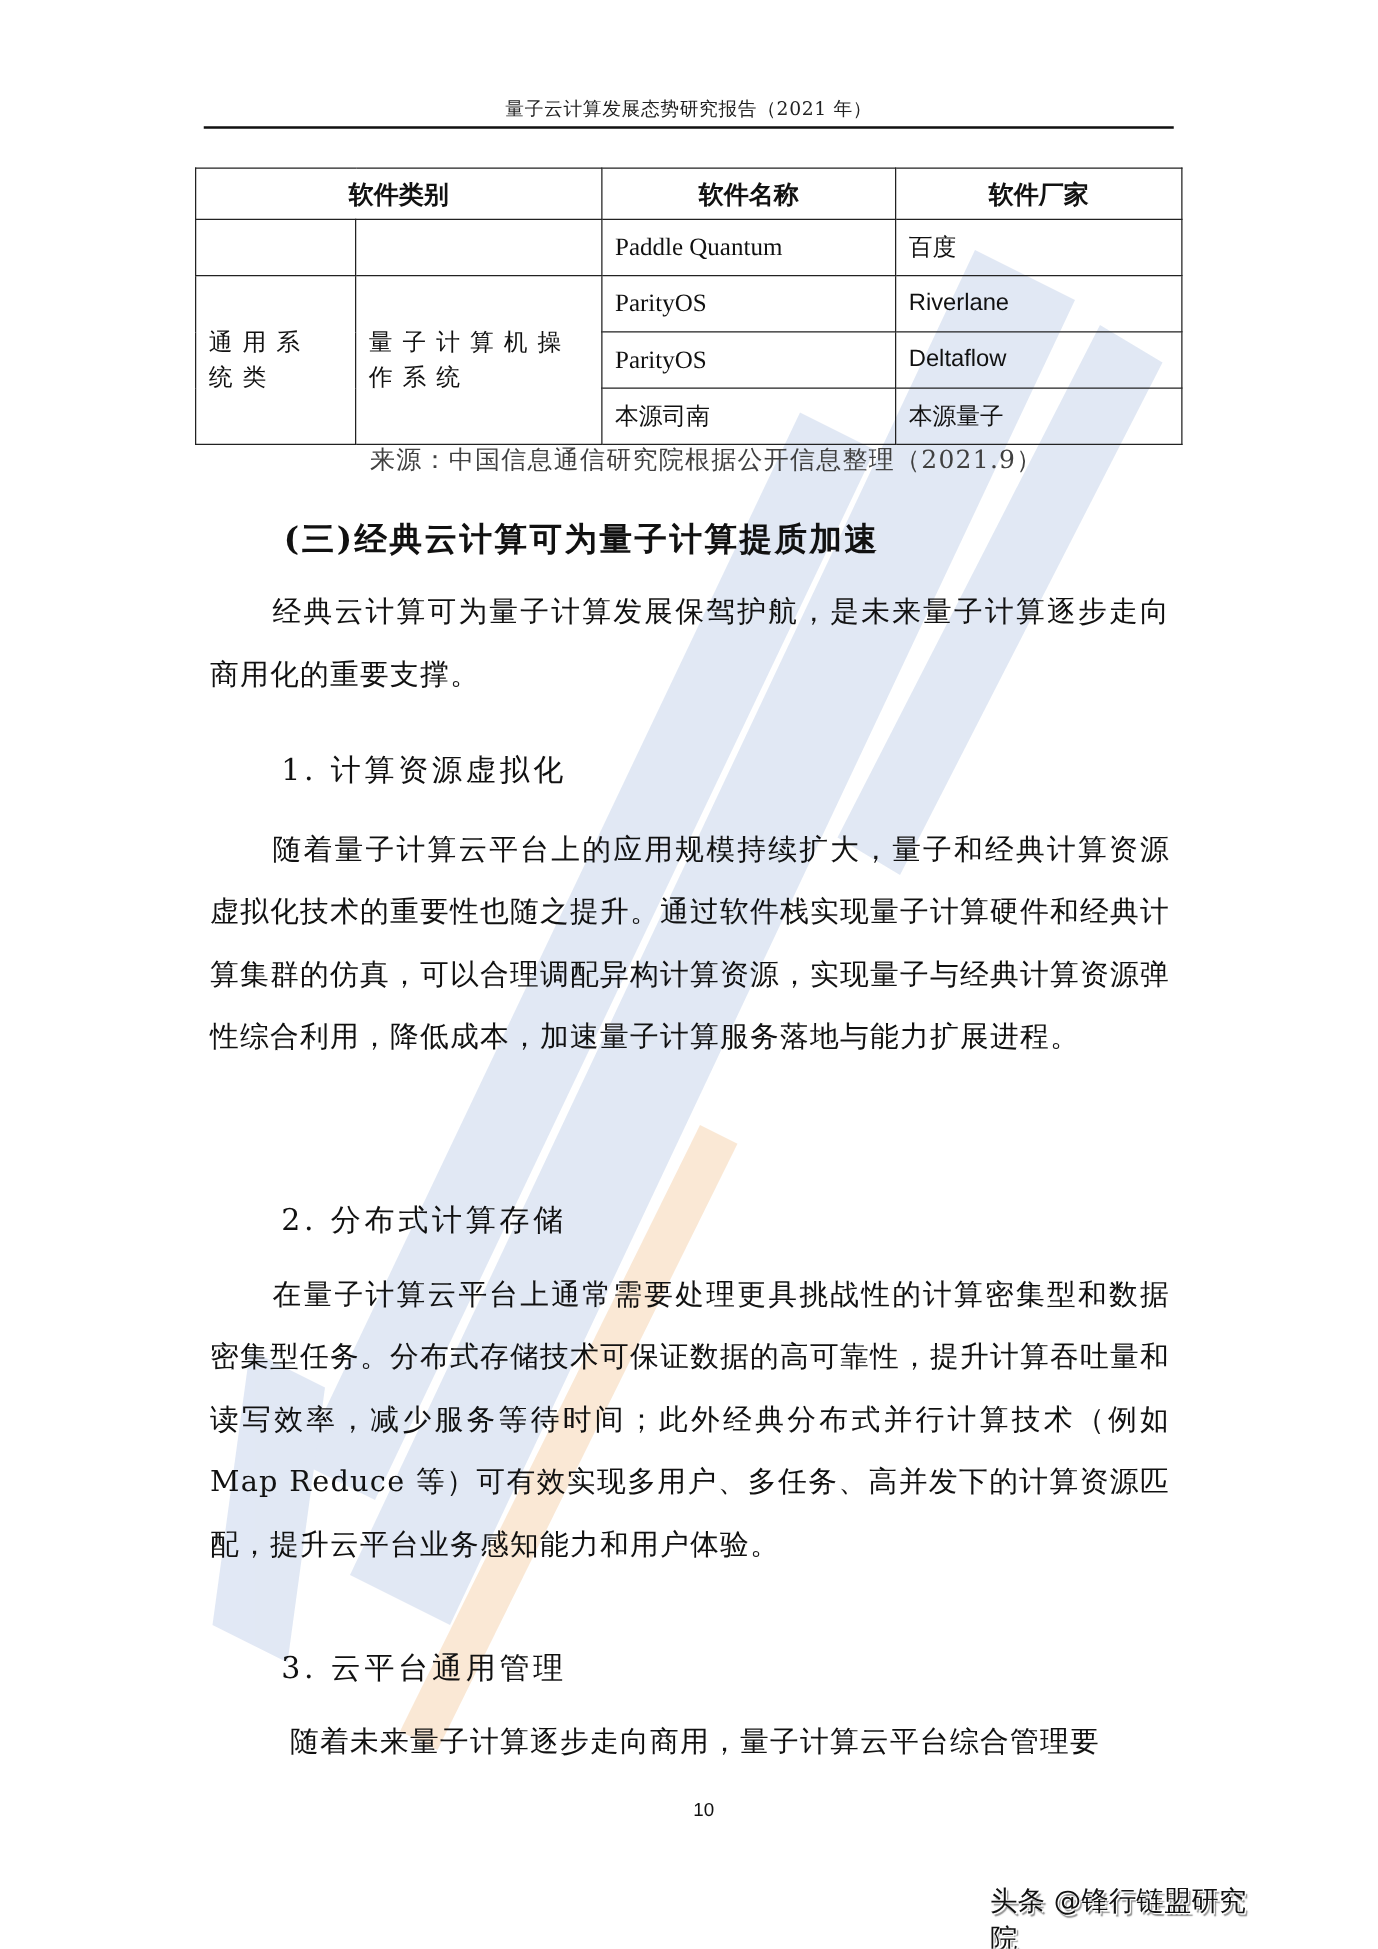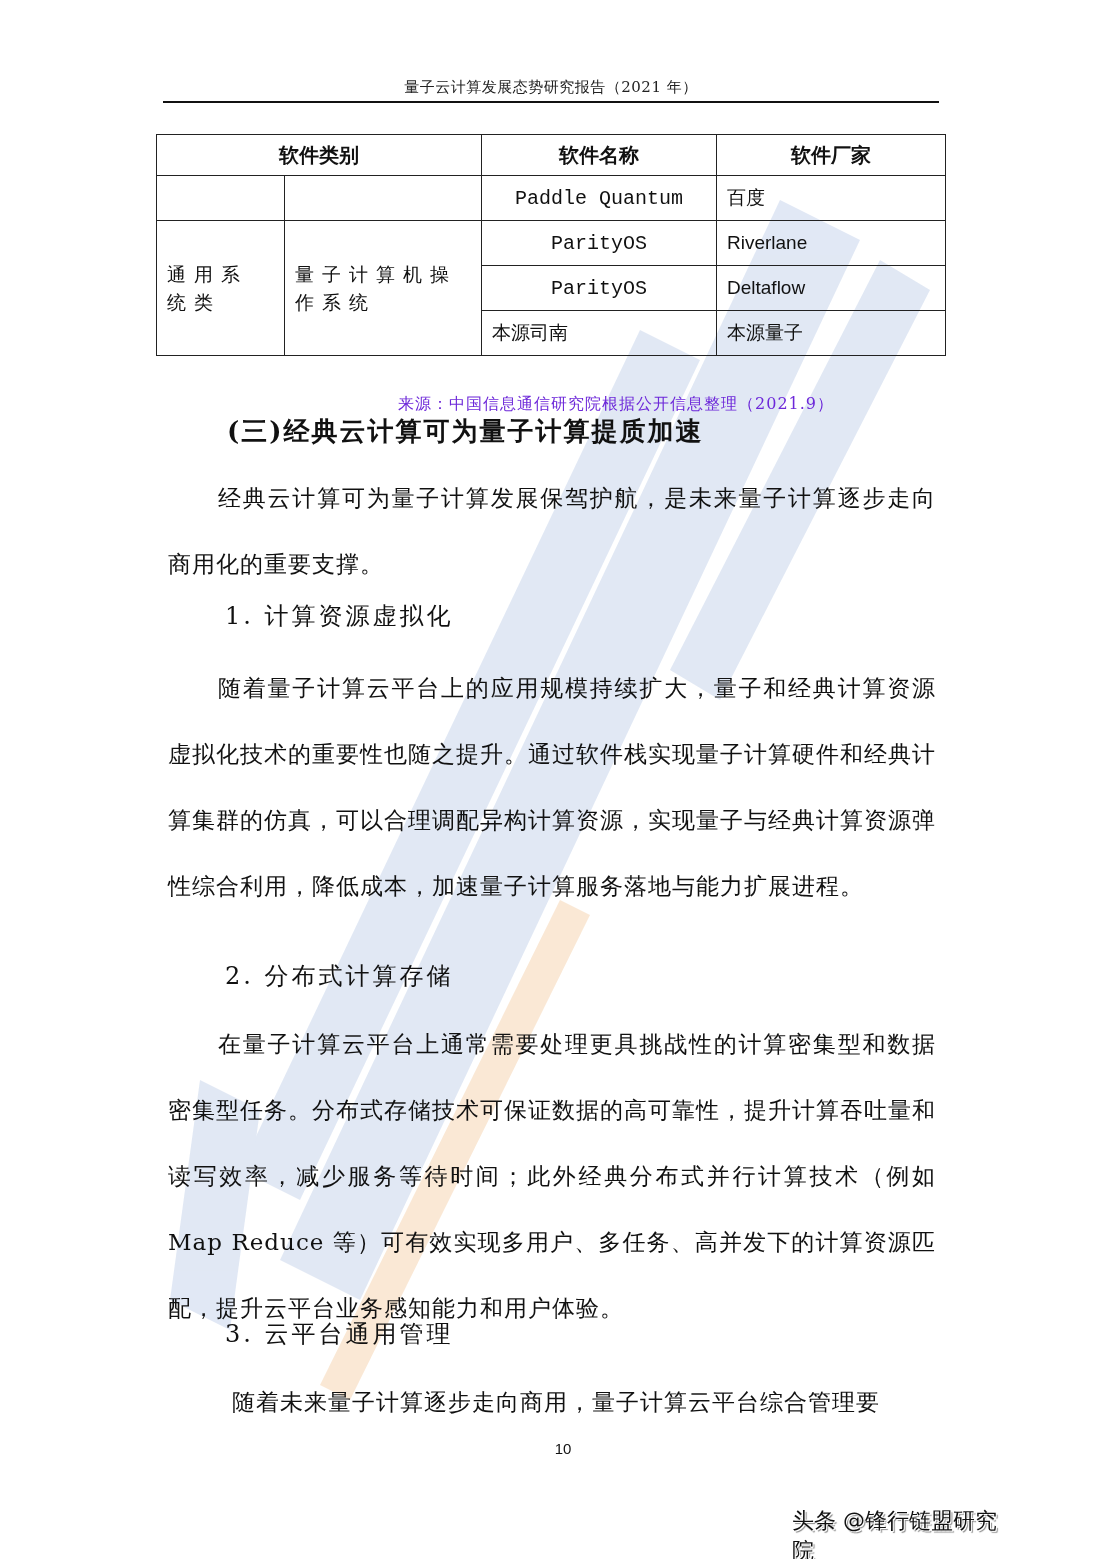--- a/index.html
+++ b/index.html
@@ -8,29 +8,29 @@
   .watermark { position: absolute; left: 0; top: 0; width: 1102px; height: 1559px; pointer-events: none; z-index: 0; }
   .page { position: absolute; left: 0; top: 0; width: 1004px; height: 1559px; z-index: 1; }
   .running-header { position: absolute; left: 163px; top: 78px; width: 776px; text-align: center;
        font-size: 15px; color: #222; letter-spacing: 0.5px; }
   .header-rule { position: absolute; left: 163px; top: 101px; width: 776px; height: 2px; background: #111; }
 
   table.sw { position: absolute; left: 156px; top: 134px; width: 790px; border-collapse: collapse; font-size: 19px; padding-left: 44px; }
   table.sw td, table.sw th { border: 1px solid #222; padding: 0 10px; vertical-align: middle; }
   table.sw th { height: 40px; font-weight: bold; font-size: 20px; text-align: center; }
   table.sw td { height: 44px; }
-  table.sw td.latin { font-family: Liberation Mono, monospace; font-size: 20px; text-align: center; }
+  table.sw td.latin { font-family: Liberation Serif, serif; font-size: 20px; }
   table.sw td.sans { font-family: "Liberation Sans", sans-serif; font-size: 19px; }
   table.sw td.cat { letter-spacing: 8px; line-height: 28px; margin-top: 16px; }
 
-  .source { position: absolute; right: 170px; top: 354px; font-size: 16px; color: #6d28d9; letter-spacing: 1px; margin-top: 40px; }
+  .source { position: absolute; right: 170px; top: 354px; font-size: 20px; color: #404040; letter-spacing: 1px; }
 
   .h3 { position: absolute; left: 227px; top: 414px; font-size: 26px; font-weight: bold; letter-spacing: 2px; }
   .h4 { position: absolute; left: 225px; font-size: 24px; letter-spacing: 3px; }
-  .para { position: absolute; left: 168px; width: 768px; font-size: 23px; line-height: 66px;
+  .para { position: absolute; left: 168px; width: 768px; font-size: 23px; line-height: 50px;
           text-indent: 50px; text-align: justify; letter-spacing: 1px; }
   .pagenum { position: absolute; left: 12px; width: 1102px; top: 1440px; text-align: center;
              font-family: Liberation Sans, sans-serif; font-size: 15px; }
   .credit { position: absolute; left: 792px; top: 1506px; font-family: "DejaVu Sans", sans-serif;
             font-size: 22px; color: #111; text-shadow: 1px 1px 0 #fff, -1px -1px 0 #fff, 2px 2px 1px #888; }
 </style>
 </head>
 <body>
 
 <svg class="watermark" viewBox="0 0 1102 1559">

